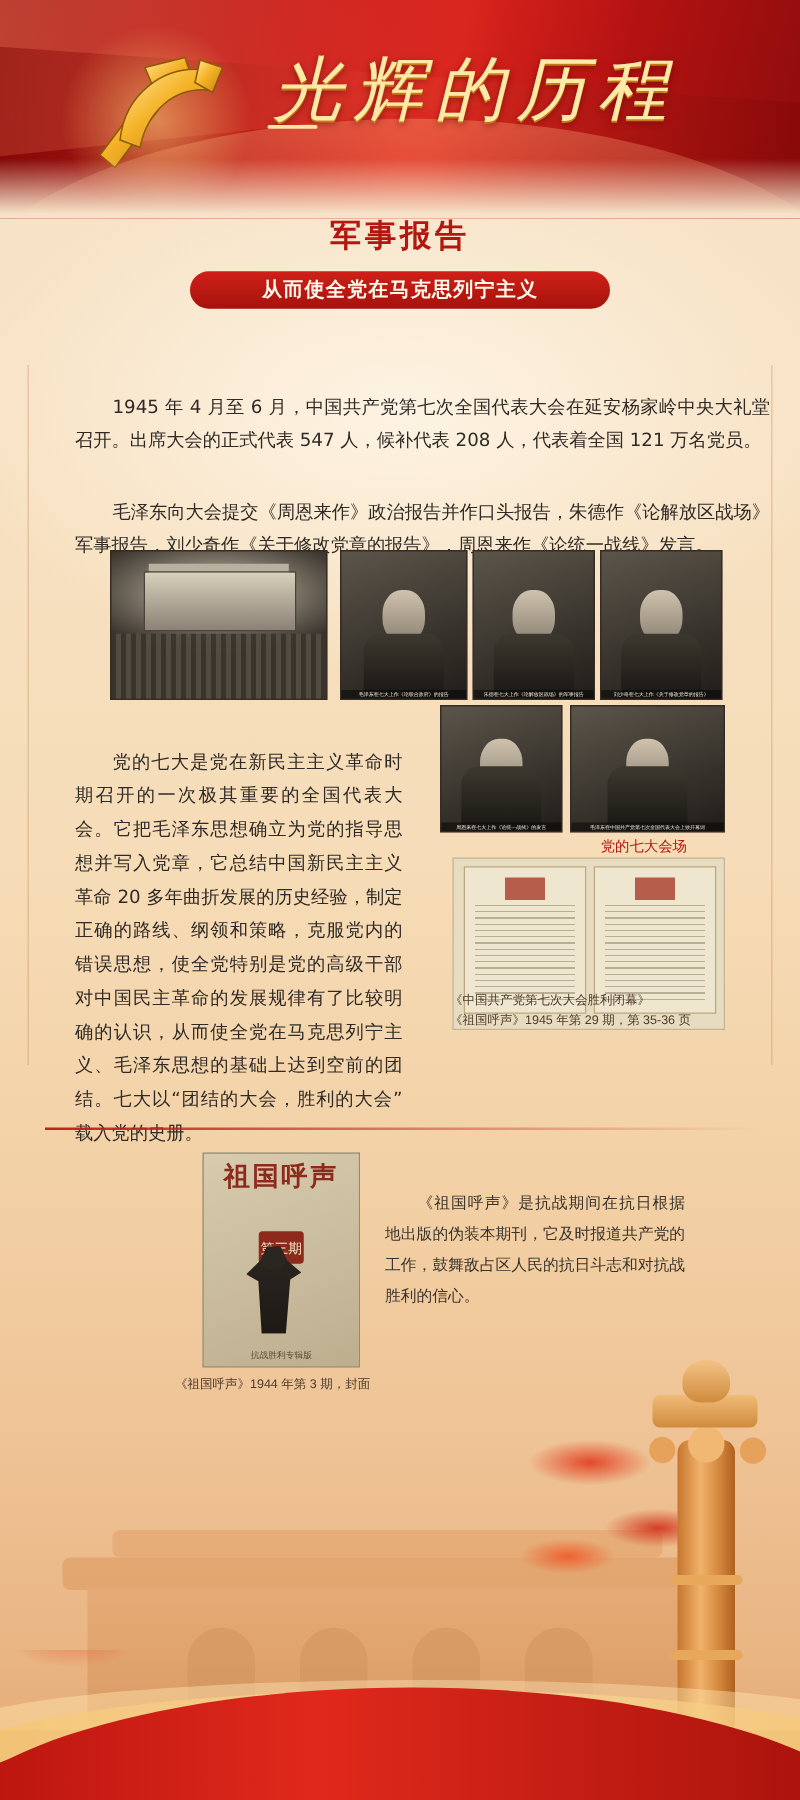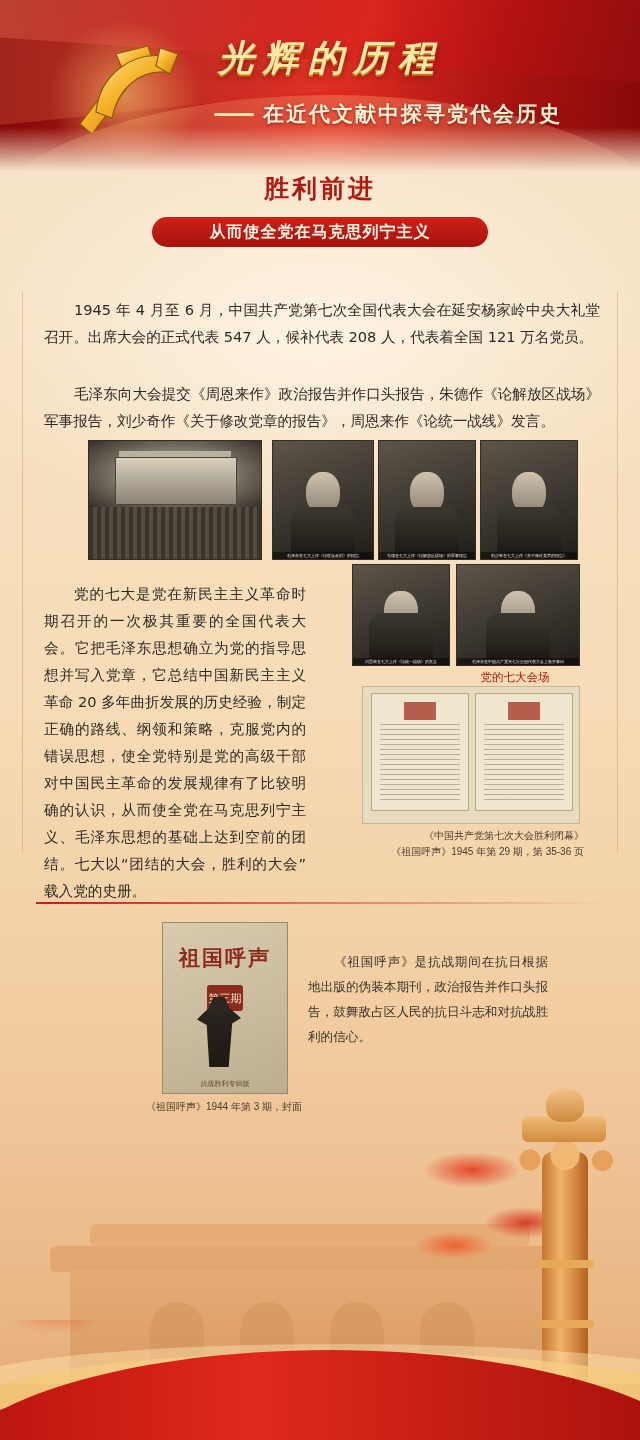--- a/index.html
+++ b/index.html
@@ -40,21 +40,21 @@
     background:linear-gradient(180deg,rgba(200,23,23,0),rgba(246,226,200,1) 92%);
   }
   
   .emblem{position:absolute;left:60px;top:28px;width:130px;height:126px;}
   .emblem .glow{position:absolute;left:-18px;top:-12px;width:166px;height:160px;border-radius:50%;
     background:radial-gradient(circle,rgba(255,214,120,.55),rgba(255,160,60,0) 66%);}
   .emblem svg{position:absolute;left:0;top:0;}
   
   .title-main{
     position:absolute;left:218px;top:34px;width:400px;
-    font-size:36px;font-weight:bold;letter-spacing:9px;
+    font-size:56px;font-weight:normal;letter-spacing:9px;
     font-family:"DejaVu Serif","Liberation Serif",serif;
     color:#ffe9a8;
     text-shadow:0 2px 0 #c47a12, 0 3px 6px rgba(80,0,0,.6);
     font-style:italic;
   }
   .title-sub-wrap{position:absolute;left:214px;top:100px;width:410px;display:flex;align-items:center;gap:9px;}
   .title-sub-wrap .dash{width:40px;height:3px;background:#ffe3a3;border-radius:2px;}
   .title-sub{
     font-size:21px;font-weight:bold;color:#fff3d6;letter-spacing:2px;
     text-shadow:0 1px 3px rgba(90,0,0,.65);
@@ -72,40 +72,40 @@
   .head3{position:absolute;top:255px;left:0;width:640px;text-align:center;
     font-size:23px;font-weight:bold;color:#b3170f;letter-spacing:3px;
     font-family:"DejaVu Serif","Liberation Serif",serif;}
   
   .frame{position:absolute;left:22px;top:292px;width:596px;height:560px;}
   .frame .ln{position:absolute;background:rgba(190,120,70,.35);}
   .frame .v-l{left:0;top:0;width:1px;height:560px;}
   .frame .v-r{right:0;top:0;width:1px;height:560px;}
   
   p.para{
-    position:absolute;margin:0;color:#2f2a26;font-size:14.6px;line-height:27px;
+    position:absolute;margin:16px;color:#2f2a26;font-size:14.6px;line-height:27px;
     text-align:justify;font-family:"DejaVu Sans","Liberation Sans",sans-serif;
   }
   .p1{left:44px;top:296px;width:556px;text-indent:30px;}
   .p2{left:44px;top:380px;width:556px;text-indent:30px;}
   .p3{left:44px;top:580px;width:262px;text-indent:30px;line-height:26px;}
   
   .ph{position:absolute;background:#2a2724;overflow:hidden;border:1px solid rgba(90,60,40,.25);}
   .ph .cap{position:absolute;left:0;bottom:0;width:100%;font-size:4px;color:#e9e2d6;
     background:rgba(0,0,0,.45);text-align:center;line-height:7px;height:7px;overflow:hidden;}
   .img-hall{left:88px;top:440px;width:172px;height:118px;}
   .img-a{left:272px;top:440px;width:100px;height:118px;}
   .img-b{left:378px;top:440px;width:96px;height:118px;}
   .img-c{left:480px;top:440px;width:96px;height:118px;}
   .img-d{left:352px;top:564px;width:96px;height:100px;}
   .img-e{left:456px;top:564px;width:122px;height:100px;}
   .cap-red{position:absolute;left:380px;top:670px;width:270px;text-align:center;
     color:#b3170f;font-size:11.5px;}
   .img-doc{left:362px;top:686px;width:216px;height:136px;background:#e8dcc0;}
-  .cap-doc{position:absolute;left:360px;top:828px;width:224px;text-align:right;
+  .cap-doc{position:absolute;left:360px;top:793px;width:224px;text-align:left;
     color:#4a3a2c;font-size:10px;line-height:16px;}
   
   .hall-bg{position:absolute;inset:0;background:
      radial-gradient(ellipse 120px 50px at 50% 28%, #cfc7b4, #6e665a 60%, #312c26 100%);}
   .hall-stage{position:absolute;left:26px;top:16px;width:120px;height:46px;
      background:linear-gradient(180deg,#d8d0bb,#8b8276);border:1px solid #4a443c;}
   .hall-banner{position:absolute;left:30px;top:10px;width:112px;height:8px;background:#b9b1a0;}
   .hall-crowd{position:absolute;left:0;bottom:0;width:100%;height:52px;
      background:repeating-linear-gradient(90deg,#3a342c 0 4px,#554d42 4px 8px);opacity:.95;}
   .p-portrait{position:absolute;inset:0;background:linear-gradient(160deg,#5c554a,#201d19);}
@@ -121,31 +121,31 @@
   .doc-stamp{position:absolute;left:50%;top:8px;margin-left:-16px;width:32px;height:18px;background:#a3301f;opacity:.75;}
   
   .lit-head{position:absolute;left:64px;top:866px;display:flex;align-items:center;gap:10px;}
   .lit-head .label{font-size:21px;font-weight:bold;color:#b3170f;letter-spacing:2px;
     font-family:"DejaVu Serif","Liberation Serif",serif;}
   .lit-rule{position:absolute;left:36px;top:902px;width:570px;height:2px;
     background:linear-gradient(90deg,#c22019,rgba(194,32,25,0));}
   .book{position:absolute;left:162px;top:922px;width:124px;height:170px;background:#cfc2a6;
     border:1px solid #9a8a6c;overflow:hidden;}
   .book .bg{position:absolute;inset:0;background:linear-gradient(160deg,#d8cbae,#bdae8e);}
-  .book .ttl{position:absolute;left:8px;top:21px;right:8px;height:46px;color:#8d2a1c;
+  .book .ttl{position:absolute;left:8px;top:4px;right:8px;height:46px;color:#8d2a1c;
     font-size:21px;font-weight:bold;letter-spacing:2px;text-align:center;
     font-family:"DejaVu Serif","Liberation Serif",serif;}
   .book .badge{position:absolute;left:50%;top:62px;margin-left:-18px;width:36px;height:26px;background:#8d2a1c;color:#f6e6c8;
     font-size:11px;display:flex;align-items:center;justify-content:center;border-radius:3px;}
   .book .fig{position:absolute;left:34px;bottom:26px;width:44px;height:70px;
     background:radial-gradient(circle at 50% 12%, #2b2620 0 10px, rgba(0,0,0,0) 11px),
                linear-gradient(180deg,#2b2620,#1d1915);
     clip-path:polygon(38% 0,62% 0,74% 16%,100% 30%,80% 38%,72% 100%,28% 100%,22% 40%,0 32%,26% 16%);}
   .book .foot{position:absolute;left:0;bottom:4px;width:100%;text-align:center;color:#5d4c34;font-size:7px;}
-  .book-cap{position:absolute;left:140px;top:1100px;width:168px;text-align:center;color:#4a3a2c;font-size:10px;}
+  .book-cap{position:absolute;left:140px;top:1100px;width:168px;color:#4a3a2c;font-size:10px;}
   .lit-text{position:absolute;left:308px;top:950px;width:240px;color:#3a332c;font-size:12.6px;line-height:25px;
     text-align:justify;text-indent:26px;}
   
   .gate{position:absolute;left:30px;bottom:60px;width:560px;height:220px;opacity:.30;}
   .gate .wall{position:absolute;left:40px;bottom:0;width:480px;height:110px;background:linear-gradient(180deg,#d98b4c,#c4702f);}
   .gate .arch{position:absolute;bottom:0;width:54px;height:78px;border-radius:27px 27px 0 0;background:#b2601f;}
   .gate .roof{position:absolute;left:20px;bottom:108px;width:520px;height:26px;background:#cf7b38;border-radius:6px;}
   .gate .roof2{position:absolute;left:60px;bottom:134px;width:440px;height:22px;background:#d98b4c;border-radius:6px;}
   .pillar{position:absolute;right:28px;bottom:52px;width:96px;height:300px;}
   .pillar .shaft{position:absolute;left:26px;top:64px;width:46px;height:236px;border-radius:10px;
@@ -205,26 +205,25 @@
 
           <path d="M104,28 C72,24 40,46 36,84 L52,90 C58,60 80,42 106,44 L112,32 Z"></path>
           <path d="M100,20 L118,26 L110,46 L96,38 Z"></path>
         </g>
       </svg>
     </div>
 
     <div class="title-main">光辉的历程</div>
     <div class="title-sub-wrap">
       <span class="dash"></span>
-      <span class="title-sub">在近代文献中探寻党代会历史</span>
     </div>
     <div class="fade"></div>
   </div>
 
-  <div class="head1">胜利前进</div>
+  <div class="head1">军事报告</div>
   <div class="head2">从而使全党在马克思列宁主义</div>
 
   <div class="frame">
     <span class="ln v-l"></span>
     <span class="ln v-r"></span>
   </div>
 
   <p class="para p1">1945 年 4 月至 6 月，中国共产党第七次全国代表大会在延安杨家岭中央大礼堂召开。出席大会的正式代表 547 人，候补代表 208 人，代表着全国 121 万名党员。</p>
   <p class="para p2">毛泽东向大会提交《周恩来作》政治报告并作口头报告，朱德作《论解放区战场》军事报告，刘少奇作《关于修改党章的报告》，周恩来作《论统一战线》发言。</p>
   <p class="para p3">党的七大是党在新民主主义革命时期召开的一次极其重要的全国代表大会。它把毛泽东思想确立为党的指导思想并写入党章，它总结中国新民主主义革命 20 多年曲折发展的历史经验，制定正确的路线、纲领和策略，克服党内的错误思想，使全党特别是党的高级干部对中国民主革命的发展规律有了比较明确的认识，从而使全党在马克思列宁主义、毛泽东思想的基础上达到空前的团结。七大以“团结的大会，胜利的大会”载入党的史册。</p>
@@ -291,21 +290,21 @@
   <div class="lit-rule"></div>
 
   <div class="book">
     <div class="bg"></div>
     <div class="ttl">祖国呼声</div>
     <div class="badge">第三期</div>
     <div class="fig"></div>
     <div class="foot">抗战胜利专辑版</div>
   </div>
   <div class="book-cap">《祖国呼声》1944 年第 3 期，封面</div>
-  <div class="lit-text">《祖国呼声》是抗战期间在抗日根据地出版的伪装本期刊，政治报告并作口头报告，鼓舞敌占区人民的抗日斗志和对抗战胜利的信心。</div>
+  <div class="lit-text">《祖国呼声》是抗战期间在抗日根据地出版的伪装本期刊，它及时报道共产党的工作，鼓舞敌占区人民的抗日斗志和对抗战胜利的信心。</div>
 
   <div class="gate">
     <div class="roof2"></div>
     <div class="roof"></div>
     <div class="wall"></div>
     <div class="arch" style="left:120px"></div>
     <div class="arch" style="left:210px"></div>
     <div class="arch" style="left:300px"></div>
     <div class="arch" style="left:390px"></div>
   </div>

